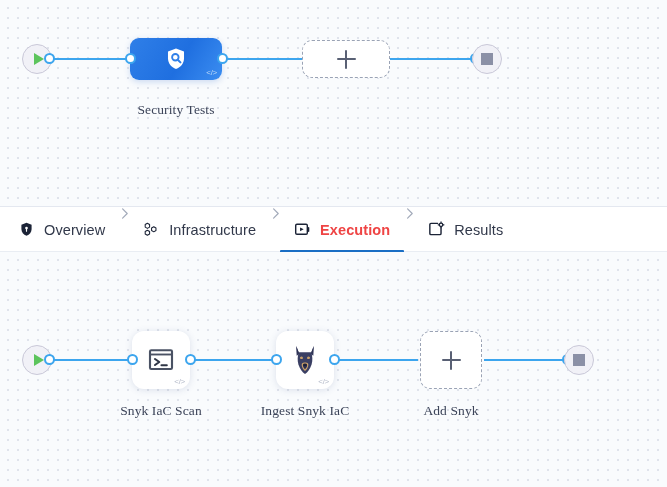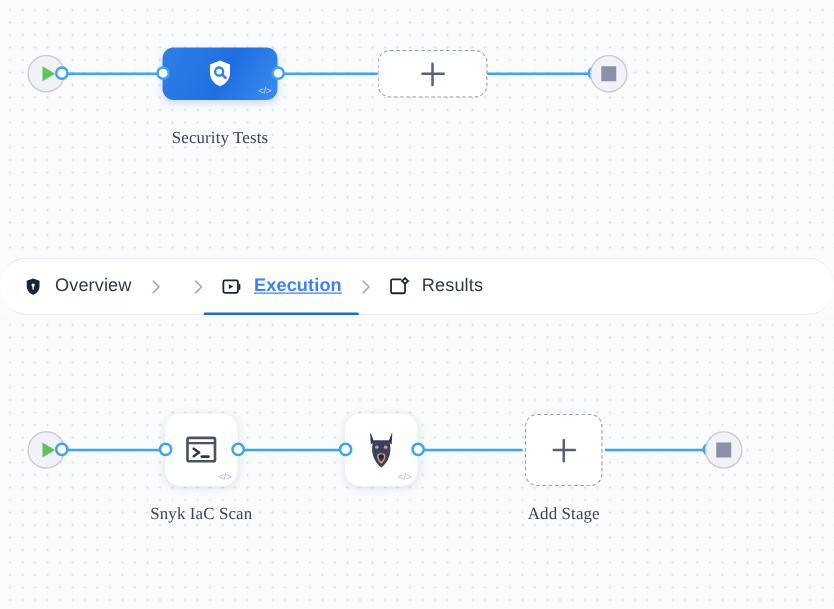--- a/index.html
+++ b/index.html
@@ -19,35 +19,34 @@
   }
   #canvas-top{top:0;height:206px;}
   #canvas-bottom{top:252px;height:235px;}
 
   
   .tabbar{
     position:absolute;left:0;top:206px;width:667px;height:46px;
     background:#ffffff;
     border-top:1px solid #e4e8f0;
     border-bottom:1px solid #e9edf3;
-    display:flex;align-items:center;
+    display:flex;align-items:flex-start;
     box-sizing:border-box;
-    border-radius:21px;
   }
   .tab{
     display:flex;align-items:center;gap:9px;
     height:45px;
     padding:0 2px;
     cursor:pointer;
     position:relative;
   }
   .tab .tab-label{
     font-size:14.5px;color:#31384a;letter-spacing:.1px;white-space:nowrap;
   }
-  .tab.active .tab-label{color:#3b82f6;font-weight:bold;text-decoration:underline;}
+  .tab.active .tab-label{color:#ef4444;font-weight:bold;}
   .tab.active:after{
     content:"";position:absolute;left:-12px;right:-12px;bottom:-1px;height:3px;
     background:#1a6ec4;border-radius:1px;
   }
   .tab-ico{width:17px;height:17px;display:block;flex:0 0 auto;}
   .chev{
     width:34px;display:flex;align-items:center;justify-content:center;
     color:#9aa3b5;
   }
   .chev svg{width:13px;height:13px;display:block;}
@@ -161,20 +160,30 @@
     </svg>
     <span class="tab-label">Overview</span>
   </div>
 
   <div class="chev">
     <svg viewBox="0 0 24 24">
       <path d="M8.5 3.5 17 12l-8.5 8.5" fill="none" stroke="#a2aaba" stroke-width="2.2" stroke-linecap="round" stroke-linejoin="round"></path>
     </svg>
   </div>
 
+  <div class="tab">
+    <svg class="tab-ico" viewBox="0 0 24 24">
+      <g fill="none" stroke="#1b2336" stroke-width="1.5" stroke-linejoin="round">
+        <path d="M6.2 3.2 9.3 5v3.6L6.2 10.4 3.1 8.6V5z"></path>
+        <path d="M6.2 13.0 9.3 14.8v3.6l-3.1 1.8-3.1-1.8v-3.6z"></path>
+        <path d="M15.2 8.1 18.3 9.9v3.6l-3.1 1.8-3.1-1.8V9.9z"></path>
+      </g>
+    </svg>
+    <span class="tab-label">Infrastructure</span>
+  </div>
 
   <div class="chev">
     <svg viewBox="0 0 24 24">
       <path d="M8.5 3.5 17 12l-8.5 8.5" fill="none" stroke="#a2aaba" stroke-width="2.2" stroke-linecap="round" stroke-linejoin="round"></path>
     </svg>
   </div>
 
   <div class="tab active">
     <svg class="tab-ico" viewBox="0 0 24 24">
       <rect x="2.4" y="4.6" width="16.4" height="14.2" rx="1.8" fill="none" stroke="#1b2336" stroke-width="2"></rect>
@@ -238,24 +247,25 @@
       <path d="M21.4 13.6 C20.4 12.6 19 12.8 18.4 14 C18 14.9 18.6 15.8 19.7 15.9 C20.8 16 21.8 15.2 21.8 14.4 Z" fill="#c9a06a"></path>
       <path d="M12.6 21 C13.6 19.6 18.4 19.6 19.4 21 C20.4 22.6 19.6 26.6 16 29.6 C12.4 26.6 11.6 22.6 12.6 21 Z" fill="#c9a06a"></path>
       <path d="M13.8 22.2 C14.6 21.4 17.4 21.4 18.2 22.2 C18.8 23 18.4 25.4 16 27.6 C13.6 25.4 13.2 23 13.8 22.2 Z" fill="#2b3050"></path>
       <ellipse cx="16" cy="22.4" rx="2.2" ry="1.5" fill="#1c2038"></ellipse>
     </svg>
     <span class="codebadge on-white">&lt;/&gt;</span>
   </div>
   <div class="port" style="left:271px;top:102px;"></div>
   <div class="port" style="left:329px;top:102px;"></div>
   <div class="caption" style="left:225px;top:150px;width:160px;">
+    <div>Ingest Snyk IaC</div>
   </div>
 
   <div class="node node-add" style="left:420px;top:79px;width:62px;height:58px;">
     <span class="plus-glyph"></span>
   </div>
-  <div class="caption" style="left:371px;top:150px;width:160px;">Add Stage</div>
+  <div class="caption" style="left:371px;top:150px;width:160px;">Add Snyk</div>
 
   <div class="port" style="left:562px;top:102px;"></div>
   <div class="terminal-node" style="left:564px;top:93px;">
     <span class="stop-sq"></span>
   </div>
 </div>
 
 </body></html>

